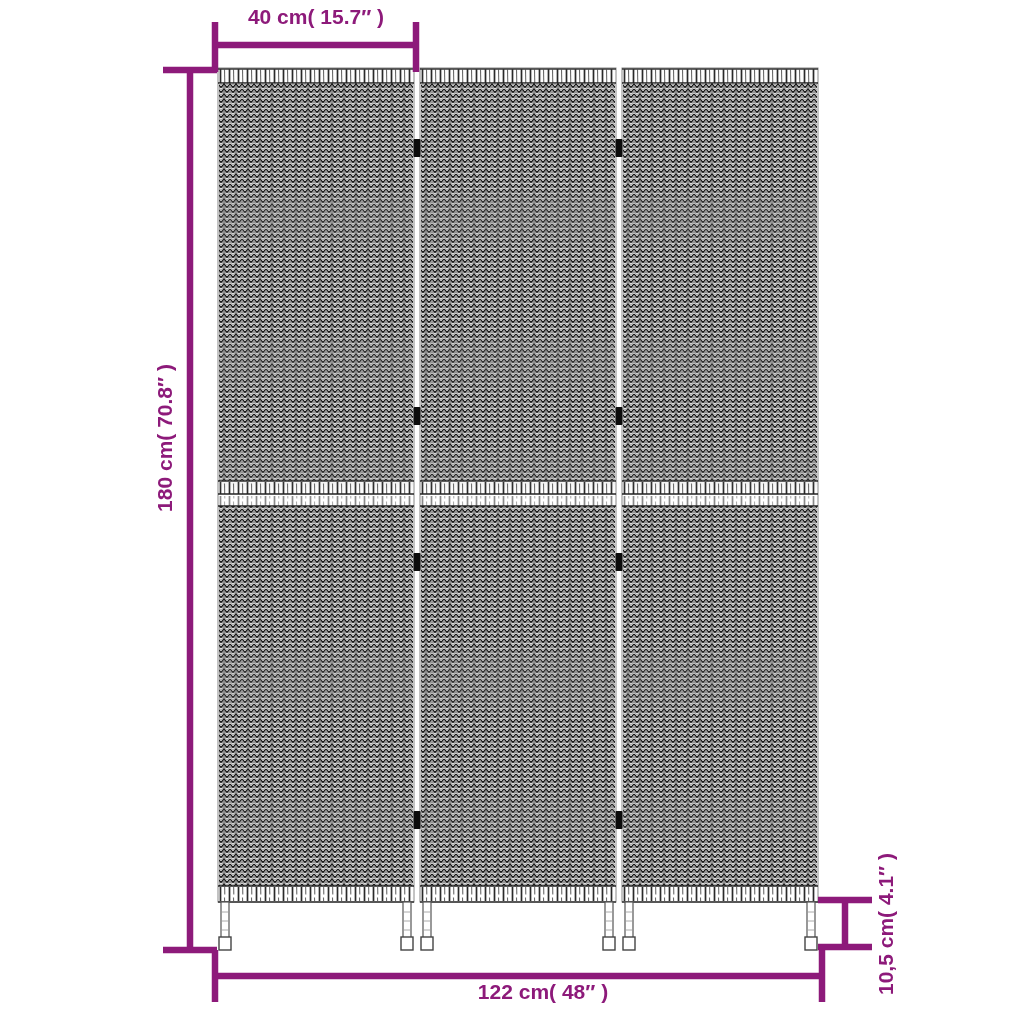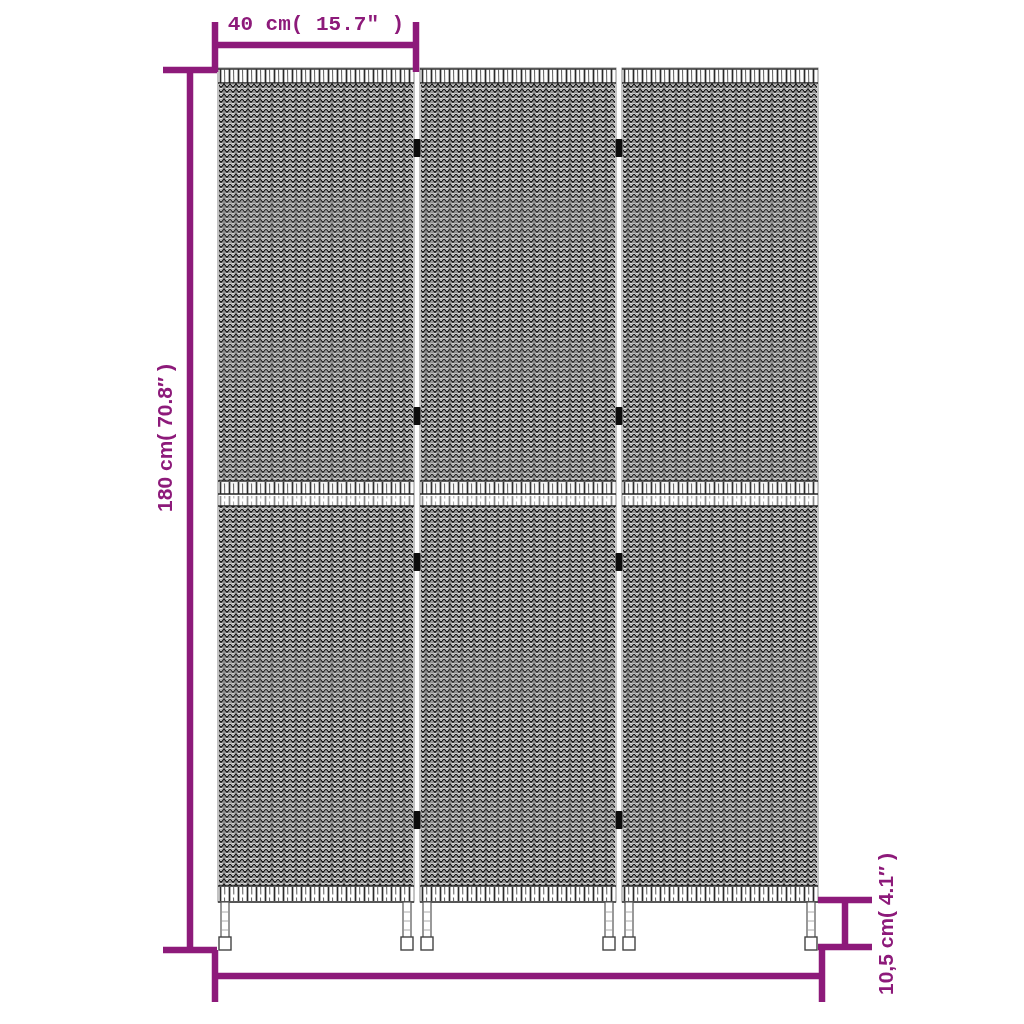--- a/index.html
+++ b/index.html
@@ -140,20 +140,21 @@
         <line x1="822" y1="950" x2="822" y2="1002"></line>
       </g>
       <g>
         <line x1="845" y1="900" x2="845" y2="947"></line>
         <line x1="818" y1="900" x2="872" y2="900"></line>
         <line x1="818" y1="947" x2="872" y2="947"></line>
       </g>
     </g>
   </svg>
 
-  <div class="dim-label" style="left:215px; top:12px; width:202px;font-family:Liberation Mono, monospace;">40 cm( 15.7″ )</div>
+  <div class="dim-label" style="left:215px; top:4px; width:202px;">40 cm( 15.7″ )</div>
 
   <div class="dim-label rot" style="left:15px; top:425px; width:300px; height:26px;">180 cm( 70.8″ )</div>
 
+  <div class="dim-label" style="left:240px; top:979px; width:606px;">122 cm( 48″ )</div>
 
   <div class="dim-label rot" style="left:801px; top:911px; width:170px; height:26px;">10,5 cm( 4.1″ )</div>
 
 </div>
 
 </body></html>

